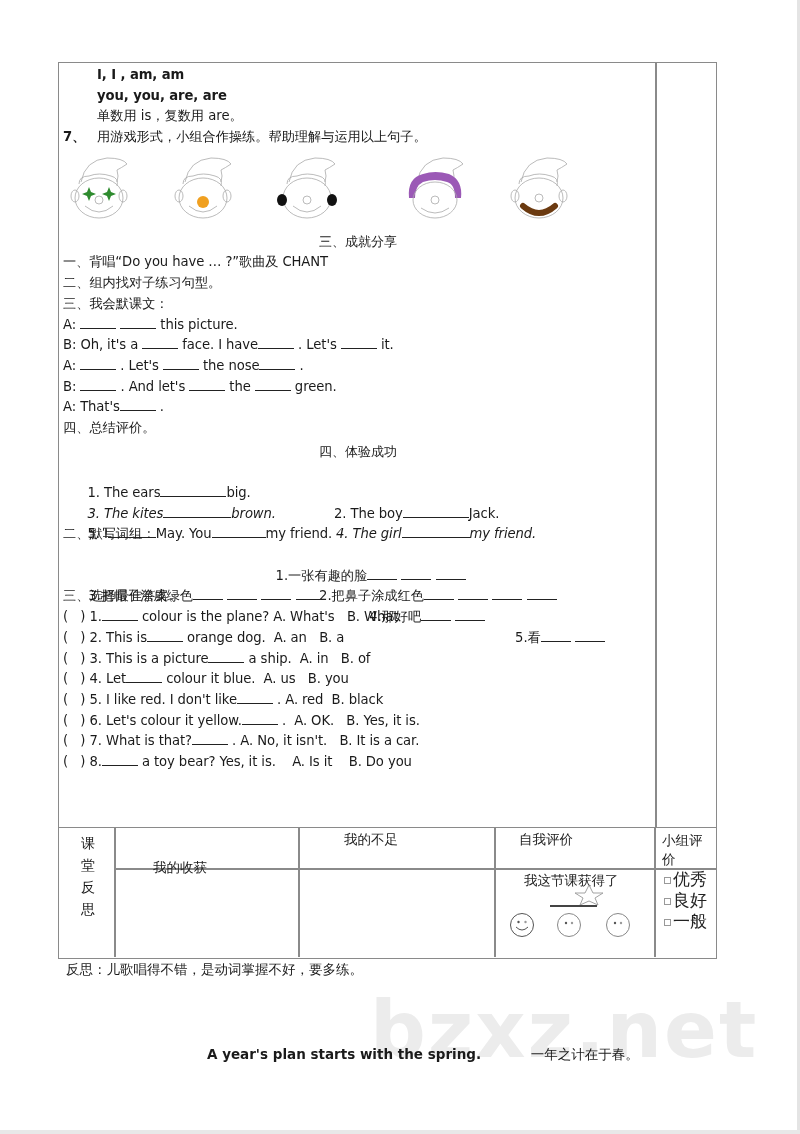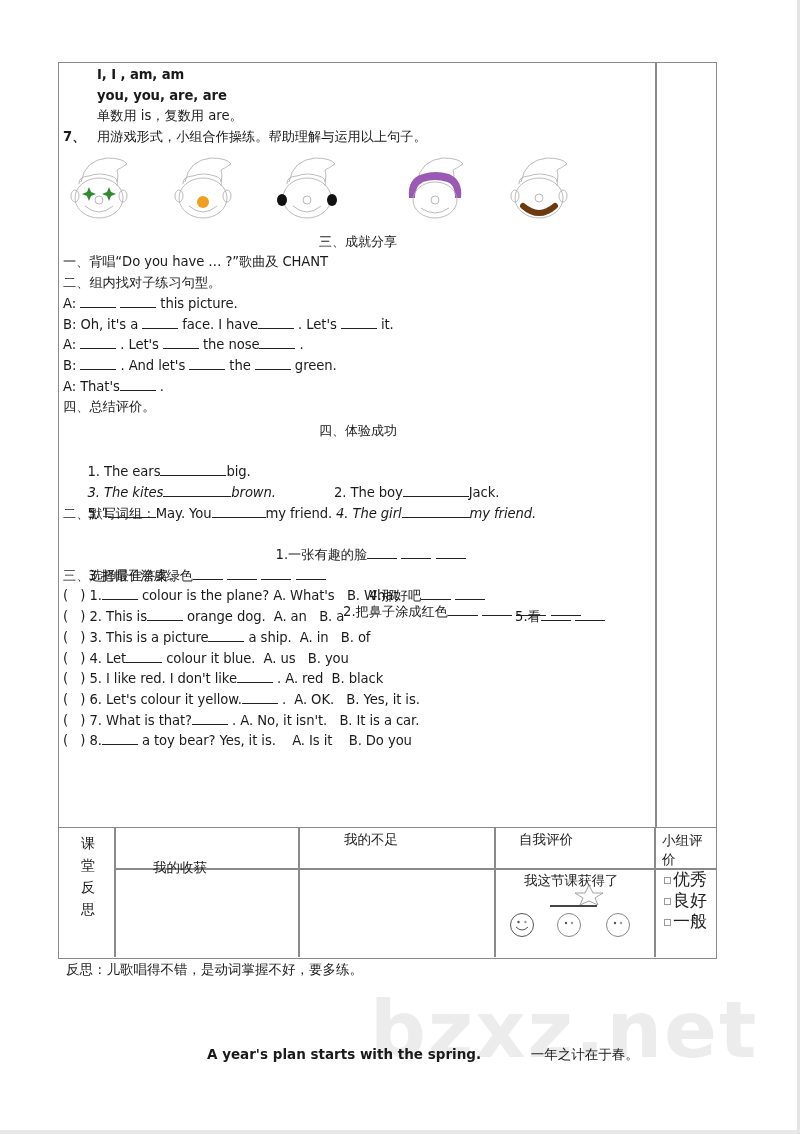--- a/index.html
+++ b/index.html
@@ -99,20 +99,21 @@
         <ellipse cx="8" cy="42" rx="4" ry="6" fill="none" stroke="#aaa" stroke-width="0.8"></ellipse>
         <ellipse cx="56" cy="42" rx="4" ry="6" fill="none" stroke="#aaa" stroke-width="0.8"></ellipse>
         <path d="M16 52 Q32 66 48 52" fill="none" stroke="#6b3a10" stroke-width="6" stroke-linecap="round"></path>
         <circle cx="32" cy="44" r="4" fill="none" stroke="#aaa" stroke-width="0.8"></circle>
       </svg>
     </div>
 
     <div class="ln section-title">三、成就分享</div>
     <div class="ln en">一、背唱“Do you have … ?”歌曲及 CHANT</div>
     <div class="ln">二、组内找对子练习句型。</div>
+    <div class="ln">三、我会默课文：</div>
 
     <div class="ln en"><span>A:</span> <span class="blank" style="width:36px;"></span> <span class="blank" style="width:36px;"></span><span> this picture.</span></div>
     <div class="ln en"><span>B:</span> <span>Oh, it's a </span><span class="blank" style="width:36px;"></span><span> face. I have</span><span class="blank" style="width:36px;"></span><span> . Let's </span><span class="blank" style="width:36px;"></span><span> it.</span></div>
     <div class="ln en"><span>A:</span> <span class="blank" style="width:36px;"></span><span> . Let's </span><span class="blank" style="width:36px;"></span><span> the nose</span><span class="blank" style="width:36px;"></span><span> .</span></div>
     <div class="ln en"><span>B:</span> <span class="blank" style="width:36px;"></span><span> . And let's </span><span class="blank" style="width:36px;"></span><span> the </span><span class="blank" style="width:36px;"></span><span> green.</span></div>
     <div class="ln en"><span>A:</span> <span>That's</span><span class="blank" style="width:36px;"></span><span> .</span></div>
     <div class="ln">四、总结评价。</div>
 
     <div class="ln section-title" style="margin-top:3px;">四、体验成功</div>
 
@@ -124,21 +125,21 @@
       <span>3. The kites</span><span class="blank" style="width:68px;"></span><span>brown.</span>
       <span style="position:absolute;left:273px;"><span>4. The girl</span><span class="blank" style="width:68px;"></span><span>my friend.</span></span>
     </div>
     <div class="ln en">
       <span>5. I</span><span class="blank" style="width:48px;"></span><span>May. You</span><span class="blank" style="width:54px;"></span><span>my friend.</span>
     </div>
 
     <div class="ln">二、默写词组：</div>
     <div class="ln" style="position:relative;text-align:center;">
       <span>1.一张有趣的脸</span><span class="blank" style="width:30px;"></span> <span class="blank" style="width:30px;"></span> <span class="blank" style="width:30px;"></span>
-      <span style="position:absolute;left:280px;margin-top:36px;"><span>2.把鼻子涂成红色</span><span class="blank" style="width:30px;"></span> <span class="blank" style="width:30px;"></span> <span class="blank" style="width:30px;"></span> <span class="blank" style="width:30px;"></span></span>
+      <span style="position:absolute;left:256px;"><span>2.把鼻子涂成红色</span><span class="blank" style="width:30px;"></span> <span class="blank" style="width:30px;"></span> <span class="blank" style="width:30px;"></span> <span class="blank" style="width:30px;"></span></span>
     </div>
     <div class="ln" style="position:relative;">
       <span>3.把帽子涂成绿色</span><span class="blank" style="width:30px;"></span> <span class="blank" style="width:30px;"></span> <span class="blank" style="width:30px;"></span> <span class="blank" style="width:30px;"></span>
       <span style="position:absolute;left:306px;"><span>4.那好吧</span><span class="blank" style="width:30px;"></span> <span class="blank" style="width:30px;"></span></span>
       <span style="position:absolute;left:452px;"><span>5.看</span><span class="blank" style="width:30px;"></span> <span class="blank" style="width:30px;"></span></span>
     </div>
 
     <div class="ln">三、选择最佳答案。</div>
 
     <div class="ln en">(   ) <span>1.</span><span></span><span class="blank" style="width:36px;"></span><span> colour is the plane?</span> <span>A. What's</span>   <span>B. What</span></div>

